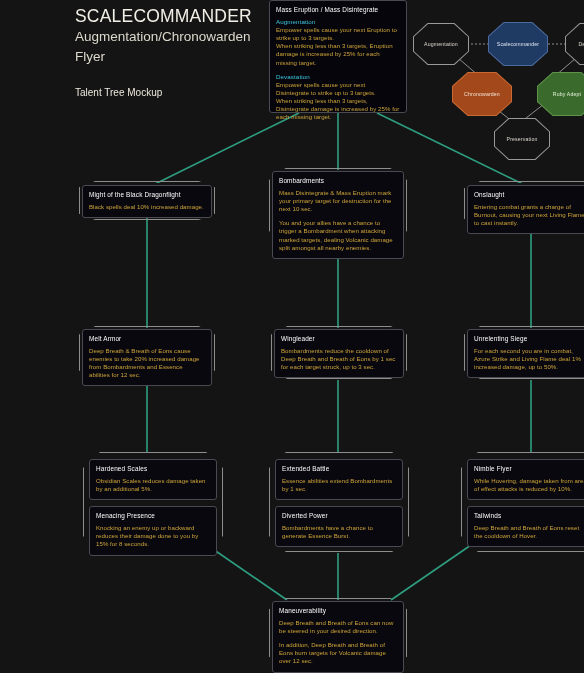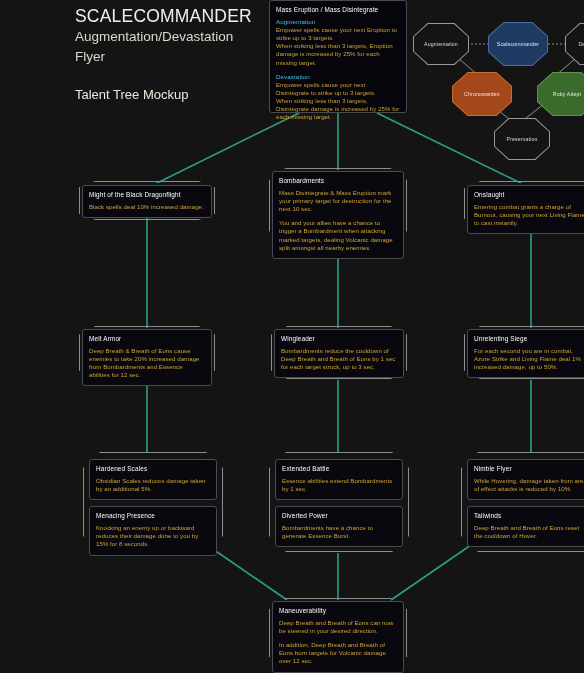--- a/index.html
+++ b/index.html
@@ -45,21 +45,21 @@
     line-height: 1.15;
     white-space: nowrap;
   }
   .title-sub {
     font-size: 13.5px;
     color: #ded9cd;
     line-height: 1.25;
     margin-top: 3px;
   }
   .title-mock {
-    font-size: 13px;
+    font-size: 10px;
     color: #ece8dc;
     margin-top: 21px;
   }
 
   
   .hex {
     position: absolute;
     display: flex;
     align-items: center;
     justify-content: center;
@@ -166,21 +166,21 @@
       <line x1="497" y1="44" x2="520" y2="44" stroke-dasharray="2 2"></line>
       <line x1="411" y1="58" x2="432" y2="76"></line>
       <line x1="529" y1="58" x2="508" y2="76"></line>
       <line x1="443" y1="104" x2="466" y2="122"></line>
       <line x1="497" y1="104" x2="474" y2="122"></line>
     </g>
   </svg>
 
   <div class="title-block">
     <div class="title-main">SCALECOMMANDER</div>
-    <div class="title-sub">Augmentation/Devastation</div>
+    <div class="title-sub">Augmentation/Chronowarden</div>
     <div class="title-sub">Flyer</div>
     <div class="title-mock">Talent Tree Mockup</div>
   </div>
 
   <div class="hex" style="left:366px; top:23px; width:56px; height:42px; background:#9a9a9a;">
     <div class="hex-inner" style="background:#141414;"></div>
     <span class="hex-label" style="color:#ded9ce;">Augmentation</span>
   </div>
 
   <div class="hex" style="left:441px; top:22px; width:60px; height:44px; background:#4d6b9e;">

